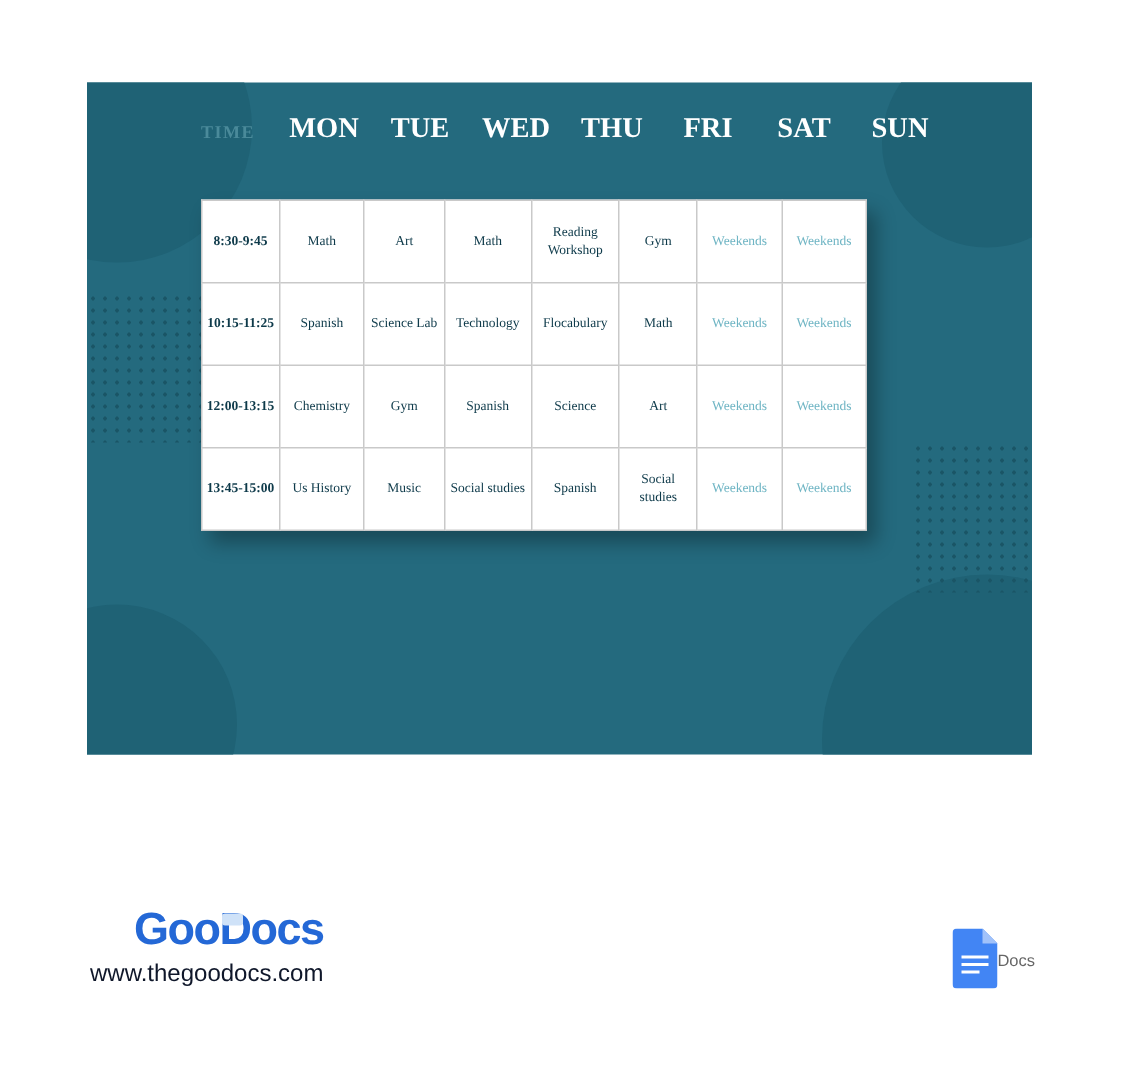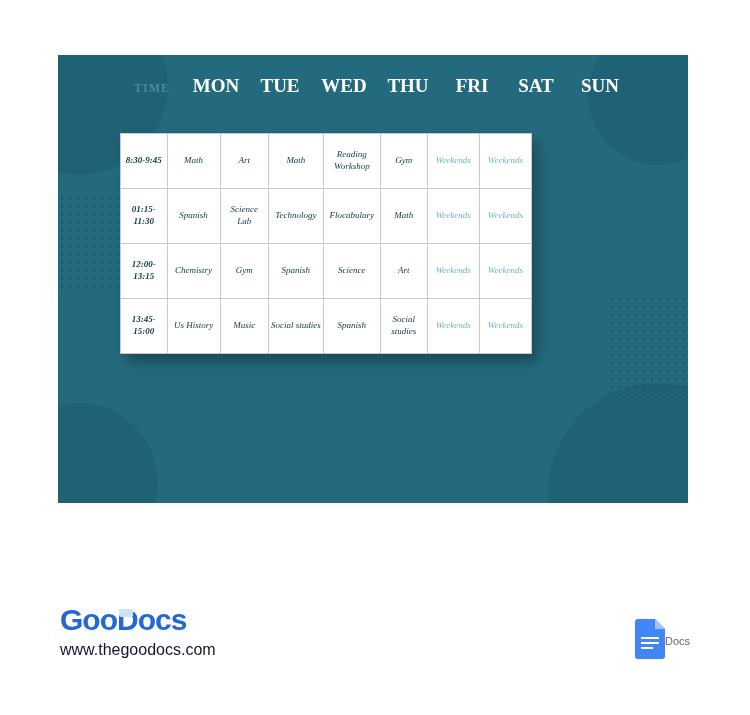--- a/index.html
+++ b/index.html
@@ -33,26 +33,25 @@
   width: 100px;
   height: 100px;
   background-image: radial-gradient(#1a5566 1.2px, transparent 1.2px);
   background-size: 8px 8px;
 }
 .dots1 { left: 0px; top: 140px; }
 .dots2 { right: -20px; top: 240px; }
 
 .table-container {
   position: absolute;
-  left: 62px;
+  left: 76px;
   top: 32px;
-  width: 412px;
+  width: 444px;
   background: #fff;
   box-shadow: 6px 8px 12px rgba(0,0,0,0.3);
-  font-style: italic;
 }
 .header-flex {
   display: flex;
   position: absolute;
   left: 62px;
   top: 20px;
   width: 512px;
 }
 .hcell {
   width: 64px;
@@ -94,20 +93,21 @@
   left: 60px;
   bottom: 56px;
   width: 630px;
   display: flex;
   align-items: flex-end;
   justify-content: space-between;
 }
 .brand {
   display: flex;
   flex-direction: column;
+  align-items: flex-end;
 }
 .brand-logo {
   font-family: Arial, sans-serif;
   font-weight: 800;
   font-size: 30px;
   color: #2468d6;
   letter-spacing: -1px;
   position: relative;
 }
 .brand-logo .d-shape {
@@ -174,21 +174,21 @@
             <td class="time-cell">8:30-9:45</td>
             <td>Math</td>
             <td>Art</td>
             <td>Math</td>
             <td>Reading Workshop</td>
             <td>Gym</td>
             <td class="weekend">Weekends</td>
             <td class="weekend">Weekends</td>
           </tr>
           <tr>
-            <td class="time-cell">01:15-11:30</td>
+            <td class="time-cell">10:15-11:25</td>
             <td>Spanish</td>
             <td>Science Lab</td>
             <td>Technology</td>
             <td>Flocabulary</td>
             <td>Math</td>
             <td class="weekend">Weekends</td>
             <td class="weekend">Weekends</td>
           </tr>
           <tr>
             <td class="time-cell">12:00-13:15</td>

